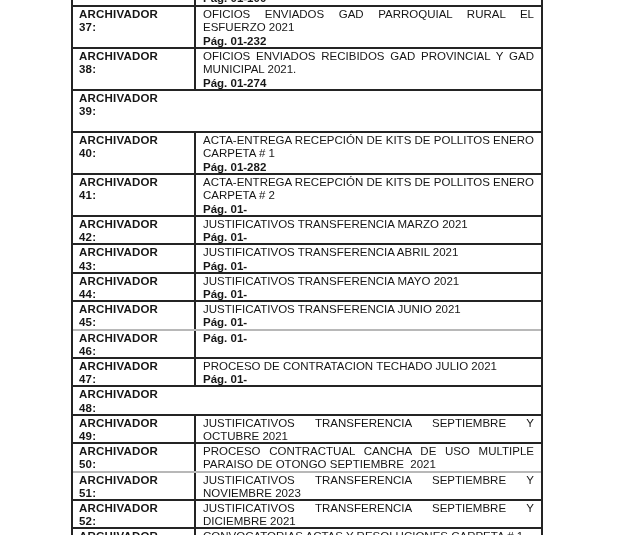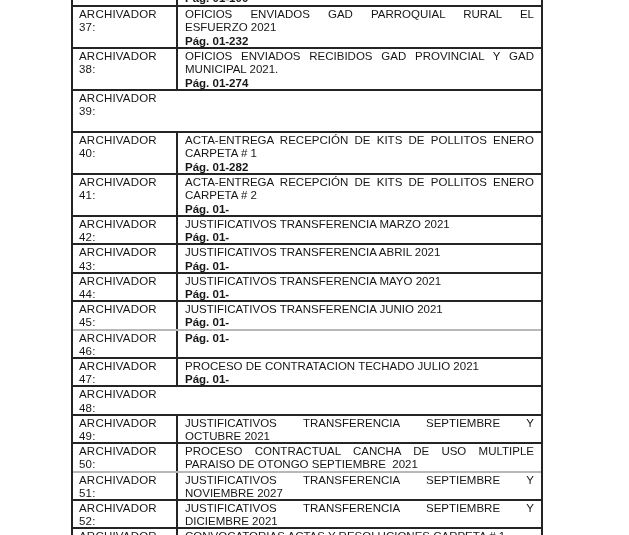--- a/index.html
+++ b/index.html
@@ -19,22 +19,22 @@
     border-left:2px solid var(--bc);border-right:2px solid var(--bc);
     color:var(--txt);font-size:11.5px;line-height:13.3px;
   }
   .row{display:flex;border-bottom:2px solid var(--bc);overflow:hidden;}
   .row.r2{height:26.4px;}
   .row.r3{height:40px;}
   .row.clip-top{height:5px;}
   .row.clip-bottom{height:10px;border-bottom:none;}
   .row.light{border-bottom-color:var(--bc-light);}
   .cell-label{
-    width:103px;flex:none;box-sizing:border-box;
-    padding:1px 19px 0 6px;font-weight:normal;letter-spacing:0.2px;
+    width:121px;flex:none;box-sizing:border-box;
+    padding:1px 19px 0 6px;font-weight:bold;letter-spacing:0.2px;
   }
   .cell-desc{
     flex:1;box-sizing:border-box;border-left:2px solid var(--bc);
     padding:1px 7px 0 7px;
   }
   .dline{min-height:13.3px;}
   .dline.j{text-align:justify;text-align-last:justify;}
   .dline.b{font-weight:bold;}
   .clip-top .cell-desc .dline{margin-top:-9.5px;}
 </style>
@@ -184,21 +184,21 @@
           <div class="dline">PARAISO DE OTONGO SEPTIEMBRE&nbsp; 2021</div>
         </div>
       </div>
       <div class="row r2">
         <div class="cell-label">
           <div class="lline">ARCHIVADOR</div>
           <div class="lline">51:</div>
         </div>
         <div class="cell-desc">
           <div class="dline j">JUSTIFICATIVOS TRANSFERENCIA SEPTIEMBRE Y</div>
-          <div class="dline">NOVIEMBRE 2027</div>
+          <div class="dline">NOVIEMBRE 2023</div>
         </div>
       </div>
       <div class="row r2">
         <div class="cell-label">
           <div class="lline">ARCHIVADOR</div>
           <div class="lline">52:</div>
         </div>
         <div class="cell-desc">
           <div class="dline j">JUSTIFICATIVOS TRANSFERENCIA SEPTIEMBRE Y</div>
           <div class="dline">DICIEMBRE 2021</div>

